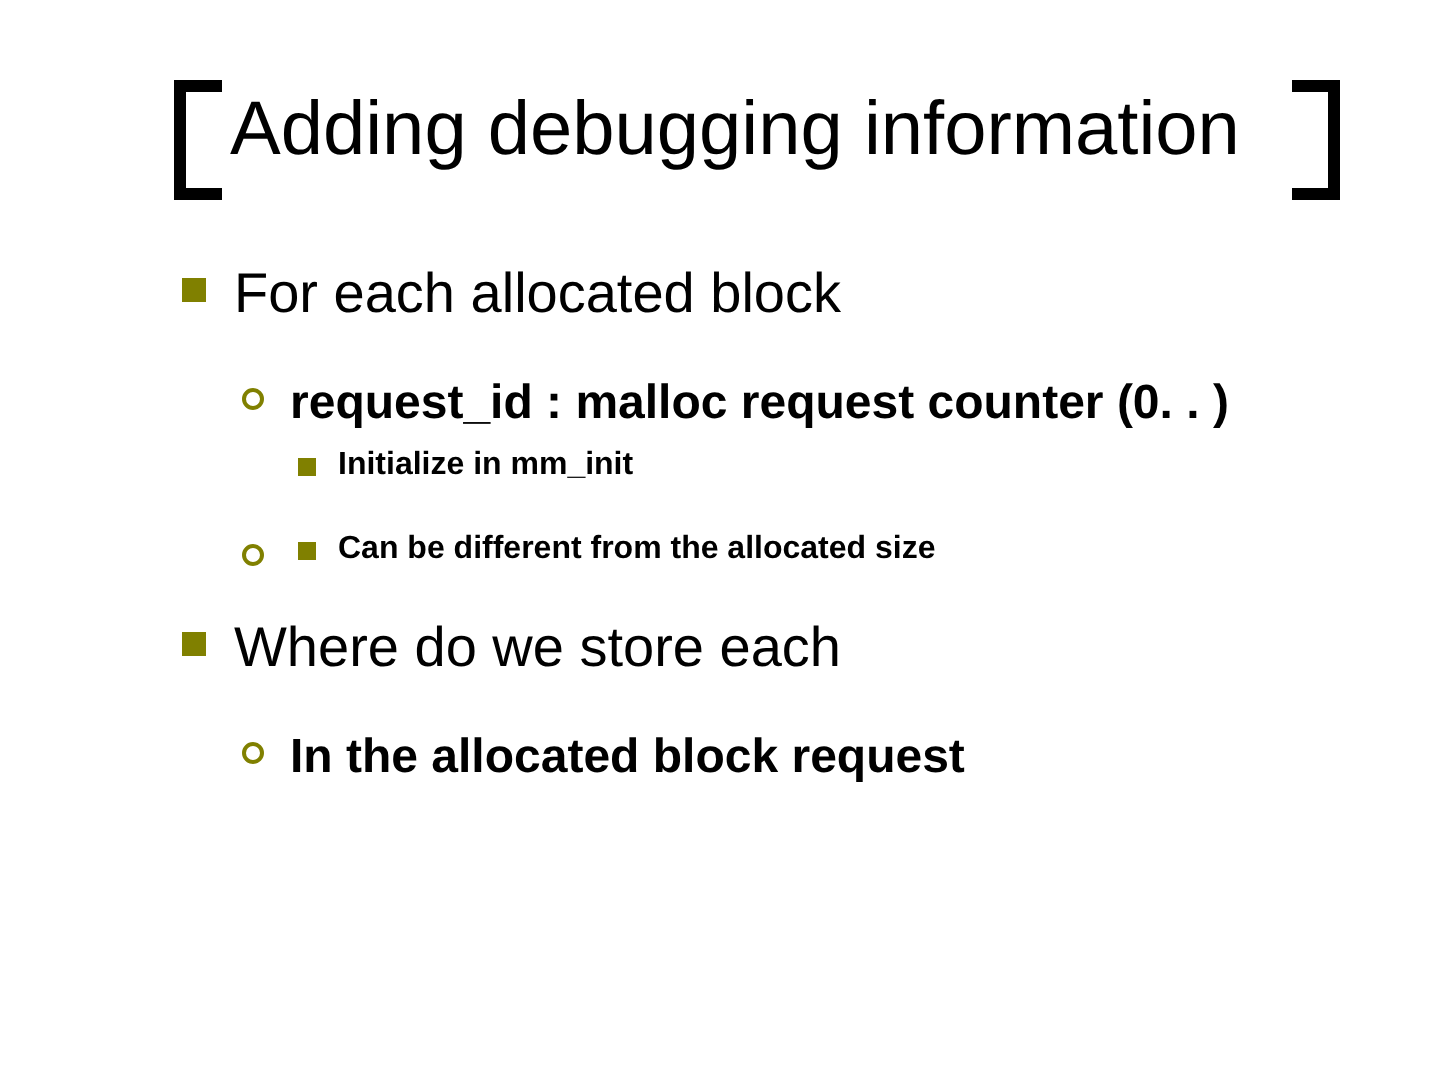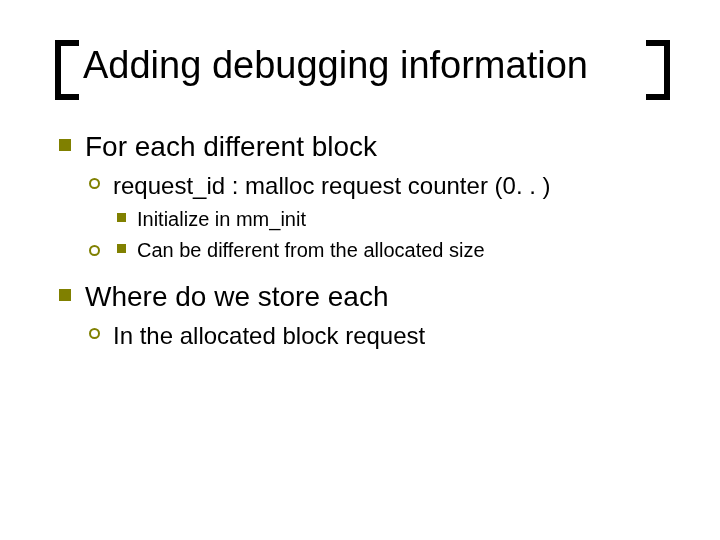--- a/index.html
+++ b/index.html
@@ -10,21 +10,21 @@
     background: #ffffff;
     font-family: Arial, Helvetica, sans-serif;
     color: #000000;
     overflow: hidden;
   }
   .slide {
     position: relative;
     width: 720px;
     height: 540px;
     box-sizing: border-box;
-    padding: 40px 50px 30px 55px;
+    padding: 40px 50px 30px 87px;
   }
   .title-wrap {
     position: relative;
     margin-bottom: 28px;
     padding: 6px 0 14px 0;
   }
   .title-text {
     font-size: 38px;
     line-height: 1.05;
     padding-left: 28px;
@@ -53,34 +53,34 @@
   .lvl1 > li::before {
     content: "";
     position: absolute;
     left: 4px;
     top: 11px;
     width: 12px;
     height: 12px;
     background: #808000; 
   }
 
-  .lvl2 > li { margin: 4px 0; padding-left: 28px; position: relative; font-size: 24px; }
+  .lvl2 > li { margin: 20px 0; padding-left: 28px; position: relative; font-size: 24px; font-weight: bold; }
   .lvl2 > li::before {
     content: "";
     position: absolute;
     left: 4px;
     top: 8px;
     width: 11px;
     height: 11px;
     border: 2px solid #808000;
     border-radius: 50%;
     box-sizing: border-box;
   }
 
-  .lvl3 > li { margin: 4px 0; padding-left: 24px; position: relative; font-size: 20px; }
+  .lvl3 > li { margin: 4px 0; padding-left: 24px; position: relative; font-size: 16px; }
   .lvl3 > li::before {
     content: "";
     position: absolute;
     left: 4px;
     top: 7px;
     width: 9px;
     height: 9px;
     background: #808000;
   }
 </style>
@@ -91,21 +91,21 @@
 
   <div class="title-wrap">
     <div class="bracket left"></div>
     <div class="bracket right"></div>
     <div class="title-text">Adding debugging information</div>
   </div>
 
   <div class="content">
     <ul class="lvl1">
       <li>
-        <span>For each different block</span>
+        <span>For each allocated block</span>
         <ul class="lvl2">
           <li>
             <span>request_id : malloc request counter (0. . )</span>
             <ul class="lvl3">
               <li>
                 <span>Initialize in mm_init</span>
               </li>
             </ul>
           </li>
           <li>

